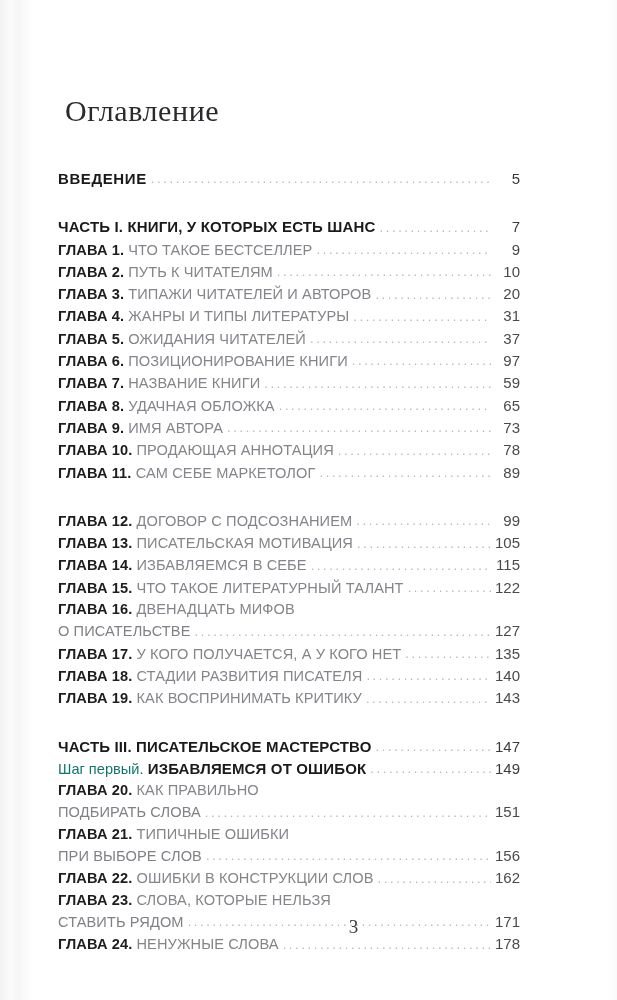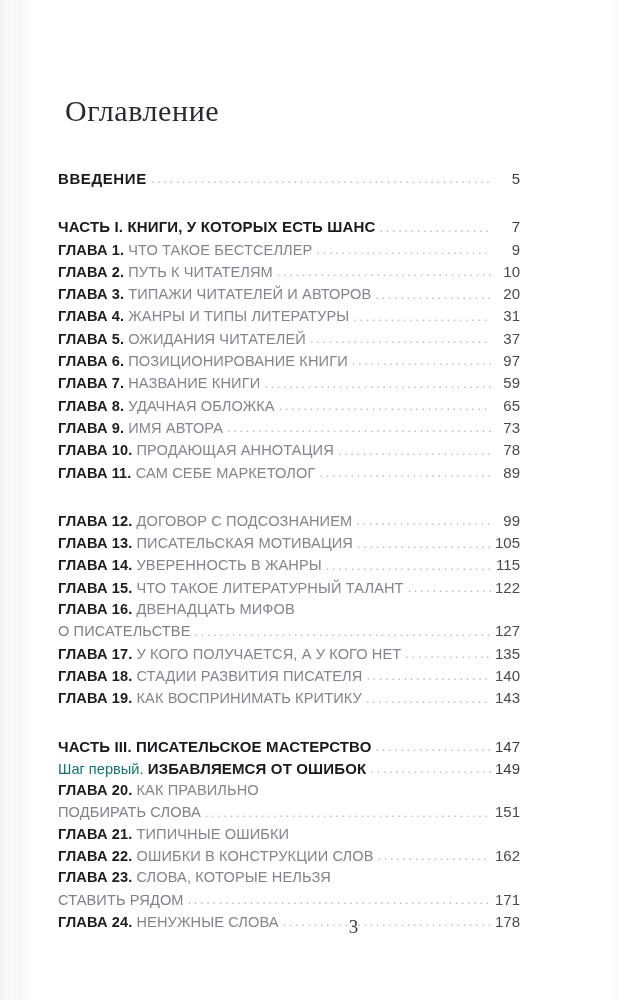--- a/index.html
+++ b/index.html
@@ -250,21 +250,21 @@
           <span class="txt"><span class="lbl-strong">ГЛАВА 12.</span><span class="lbl-light"> ДОГОВОР С ПОДСОЗНАНИЕМ</span></span>
           <span class="leader"></span>
           <span class="pnum">99</span>
         </div>
         <div class="entry chapter">
           <span class="txt"><span class="lbl-strong">ГЛАВА 13.</span><span class="lbl-light"> ПИСАТЕЛЬСКАЯ МОТИВАЦИЯ</span></span>
           <span class="leader"></span>
           <span class="pnum">105</span>
         </div>
         <div class="entry chapter">
-          <span class="txt"><span class="lbl-strong">ГЛАВА 14.</span><span class="lbl-light"> УВЕРЕННОСТЬ В ЖАНРЫ</span></span>
+          <span class="txt"><span class="lbl-strong">ГЛАВА 14.</span><span class="lbl-light"> ИЗБАВЛЯЕМСЯ В СЕБЕ</span></span>
           <span class="leader"></span>
           <span class="pnum">115</span>
         </div>
         <div class="entry chapter">
           <span class="txt"><span class="lbl-strong">ГЛАВА 15.</span><span class="lbl-light"> ЧТО ТАКОЕ ЛИТЕРАТУРНЫЙ ТАЛАНТ</span></span>
           <span class="leader"></span>
           <span class="pnum">122</span>
         </div>
         <div class="entry chapter">
           <span class="txt"><span class="lbl-strong">ГЛАВА 16.</span><span class="lbl-light"> ДВЕНАДЦАТЬ МИФОВ</span></span>
@@ -305,20 +305,25 @@
           <span class="txt"><span class="lbl-strong">ГЛАВА 20.</span><span class="lbl-light"> КАК ПРАВИЛЬНО</span></span>
         </div>
         <div class="entry cont">
           <span class="txt lbl-light">ПОДБИРАТЬ СЛОВА</span>
           <span class="leader"></span>
           <span class="pnum">151</span>
         </div>
         <div class="entry chapter">
           <span class="txt"><span class="lbl-strong">ГЛАВА 21.</span><span class="lbl-light"> ТИПИЧНЫЕ ОШИБКИ</span></span>
         </div>
+        <div class="entry cont">
+          <span class="txt lbl-light">ПРИ ВЫБОРЕ СЛОВ</span>
+          <span class="leader"></span>
+          <span class="pnum">156</span>
+        </div>
         <div class="entry chapter">
           <span class="txt"><span class="lbl-strong">ГЛАВА 22.</span><span class="lbl-light"> ОШИБКИ В КОНСТРУКЦИИ СЛОВ</span></span>
           <span class="leader"></span>
           <span class="pnum">162</span>
         </div>
         <div class="entry chapter">
           <span class="txt"><span class="lbl-strong">ГЛАВА 23.</span><span class="lbl-light"> СЛОВА, КОТОРЫЕ НЕЛЬЗЯ</span></span>
         </div>
         <div class="entry cont">
           <span class="txt lbl-light">СТАВИТЬ РЯДОМ</span>

